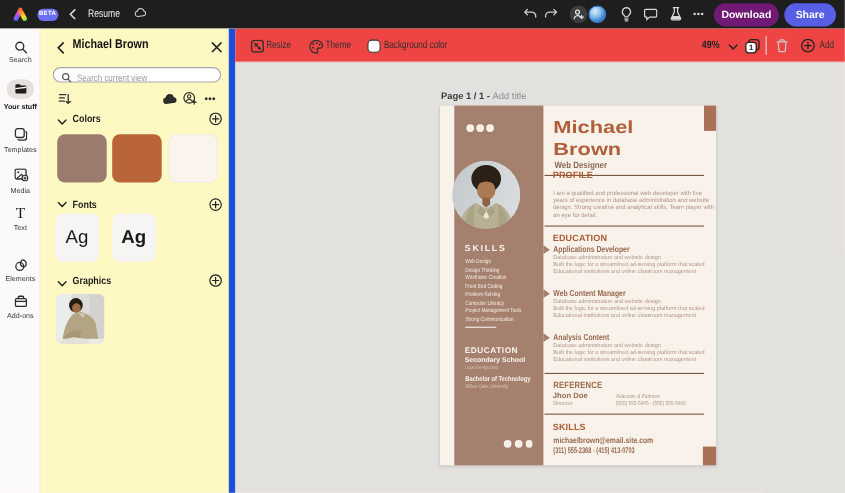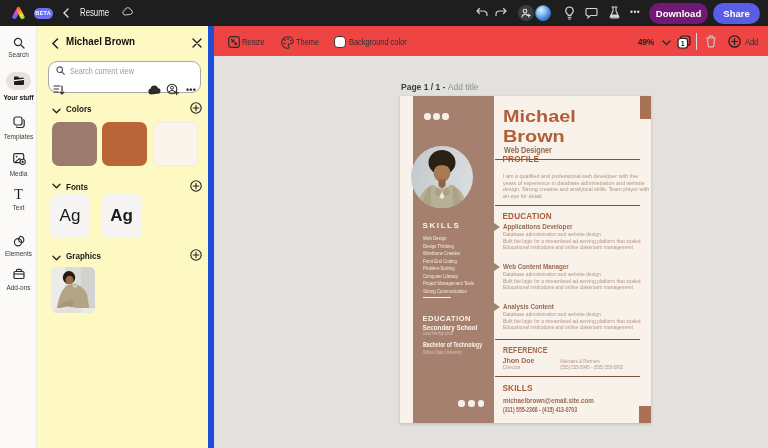--- a/index.html
+++ b/index.html
@@ -137,21 +137,21 @@
 </div>
 
 <div id="panel">
   <svg class="abs" style="left:14px;top:12px" width="8" height="11" viewBox="0 0 8 11">
       <path d="M6.5 1 L2 5.5 L6.5 10" stroke="#222" stroke-width="1.5" fill="none" stroke-linecap="round"></path>
     </svg>
   <div class="abs" style="left:29px;top:9px;font-size:11.5px;font-weight:bold;color:#111;white-space:nowrap;transform:scaleX(0.85);transform-origin:0 0;">Michael Brown</div>
   <svg class="abs" style="left:155px;top:12px" width="10" height="10" viewBox="0 0 10 10">
       <path d="M1 1 L9 9 M9 1 L1 9" stroke="#222" stroke-width="1.4" stroke-linecap="round"></path>
     </svg>
-  <div class="abs" style="left:11px;top:35px;width:153px;height:32px;border:1px solid #a9a9a9;border-radius:9px;background:#fff;">
+  <div class="abs" style="left:11px;top:35px;width:153px;height:14px;border:1px solid #a9a9a9;border-radius:9px;background:#fff;">
     <svg class="abs" style="left:7px;top:4px" width="9" height="9" viewBox="0 0 9 9">
         <circle cx="3.7" cy="3.7" r="2.8" fill="none" stroke="#555" stroke-width="1.1"></circle>
         <path d="M5.9 5.9 L8.3 8.3" stroke="#555" stroke-width="1.1" stroke-linecap="round"></path>
       </svg>
     <div class="abs" style="left:21px;top:3.5px;font-size:8.5px;color:#9b9b9b;white-space:nowrap;transform:scaleX(0.85);transform-origin:0 0;">Search current view</div>
   </div>
   <svg class="abs" style="left:16px;top:58px" width="12" height="12" viewBox="0 0 12 12">
       <path d="M1 2 h6 M1 5 h4.5 M1 8 h4.5" stroke="#333" stroke-width="1.2" stroke-linecap="round"></path>
       <path d="M9 2 v8 M7.2 8.2 L9 10 L10.8 8.2" stroke="#333" stroke-width="1.2" fill="none" stroke-linecap="round" stroke-linejoin="round"></path>
     </svg>

